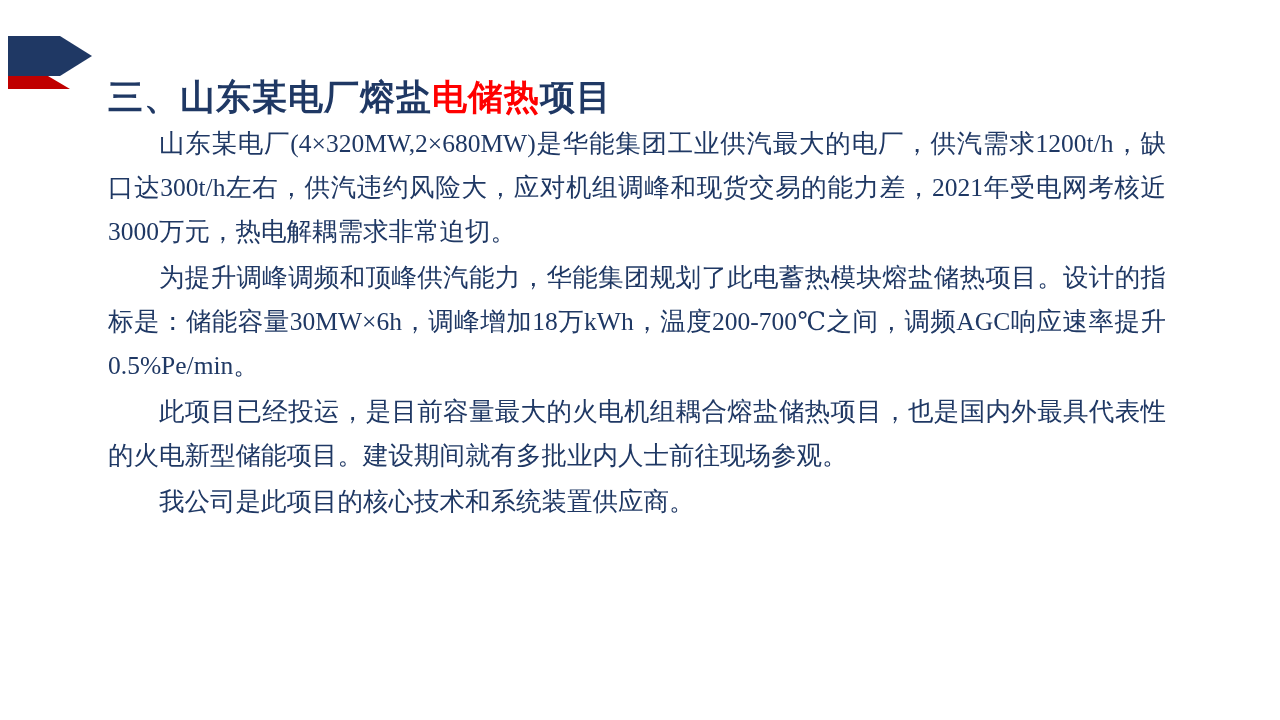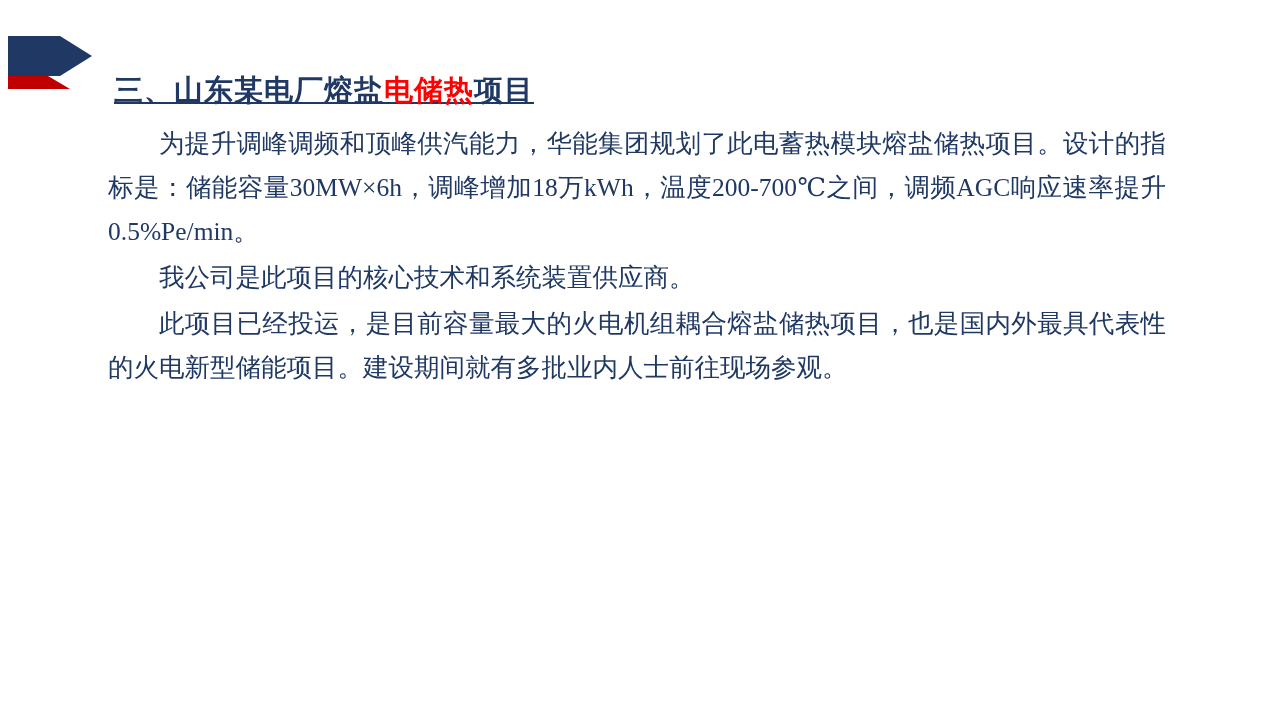--- a/index.html
+++ b/index.html
@@ -28,29 +28,28 @@
     left: 8px;
     top: 36px;
     width: 86px;
     height: 58px;
   }
   .mark svg { display: block; }
 
   
   .title {
     position: absolute;
-    left: 114px;
+    left: 108px;
     top: 54px;
-    font-size: 29px;
+    font-size: 35px;
     font-weight: bold;
     color: #1f3864;
     letter-spacing: 1px;
     white-space: nowrap;
     line-height: 1.2;
-    text-decoration: underline;
   }
   .title .hl {
     color: #ff0000;
   }
 
   
   .body-text {
     position: absolute;
     left: 108px;
     top: 122px;
@@ -80,18 +79,19 @@
     <svg width="86" height="58" viewBox="0 0 86 58" xmlns="http://www.w3.org/2000/svg">
       <polygon points="0,0 52,0 84,20 52,40 0,40" fill="#1f3864"></polygon>
       <polygon points="0,40 52,40 84,20 86,58 0,58" fill="#c00000" opacity="0"></polygon>
       <polygon points="0,40 40,40 62,53 0,53" fill="#c00000"></polygon>
     </svg>
   </div>
 
   <h1 class="title"><span>三、山东某电厂熔盐</span><span class="hl">电储热</span><span>项目</span></h1>
 
   <div class="body-text">
+    <p class="para">山东某电厂(4×320MW,2×680MW)是华能集团工业供汽最大的电厂，供汽需求1200t/h，缺口达300t/h左右，供汽违约风险大，应对机组调峰和现货交易的能力差，2021年受电网考核近3000万元，热电解耦需求非常迫切。</p>
     <p class="para">为提升调峰调频和顶峰供汽能力，华能集团规划了此电蓄热模块熔盐储热项目。设计的指标是：储能容量30MW×6h，调峰增加18万kWh，温度200-700℃之间，调频AGC响应速率提升0.5%Pe/min。</p>
+    <p class="para">此项目已经投运，是目前容量最大的火电机组耦合熔盐储热项目，也是国内外最具代表性的火电新型储能项目。建设期间就有多批业内人士前往现场参观。</p>
     <p class="para">我公司是此项目的核心技术和系统装置供应商。</p>
-    <p class="para">此项目已经投运，是目前容量最大的火电机组耦合熔盐储热项目，也是国内外最具代表性的火电新型储能项目。建设期间就有多批业内人士前往现场参观。</p>
   </div>
 
 </div>
 
 </body></html>

